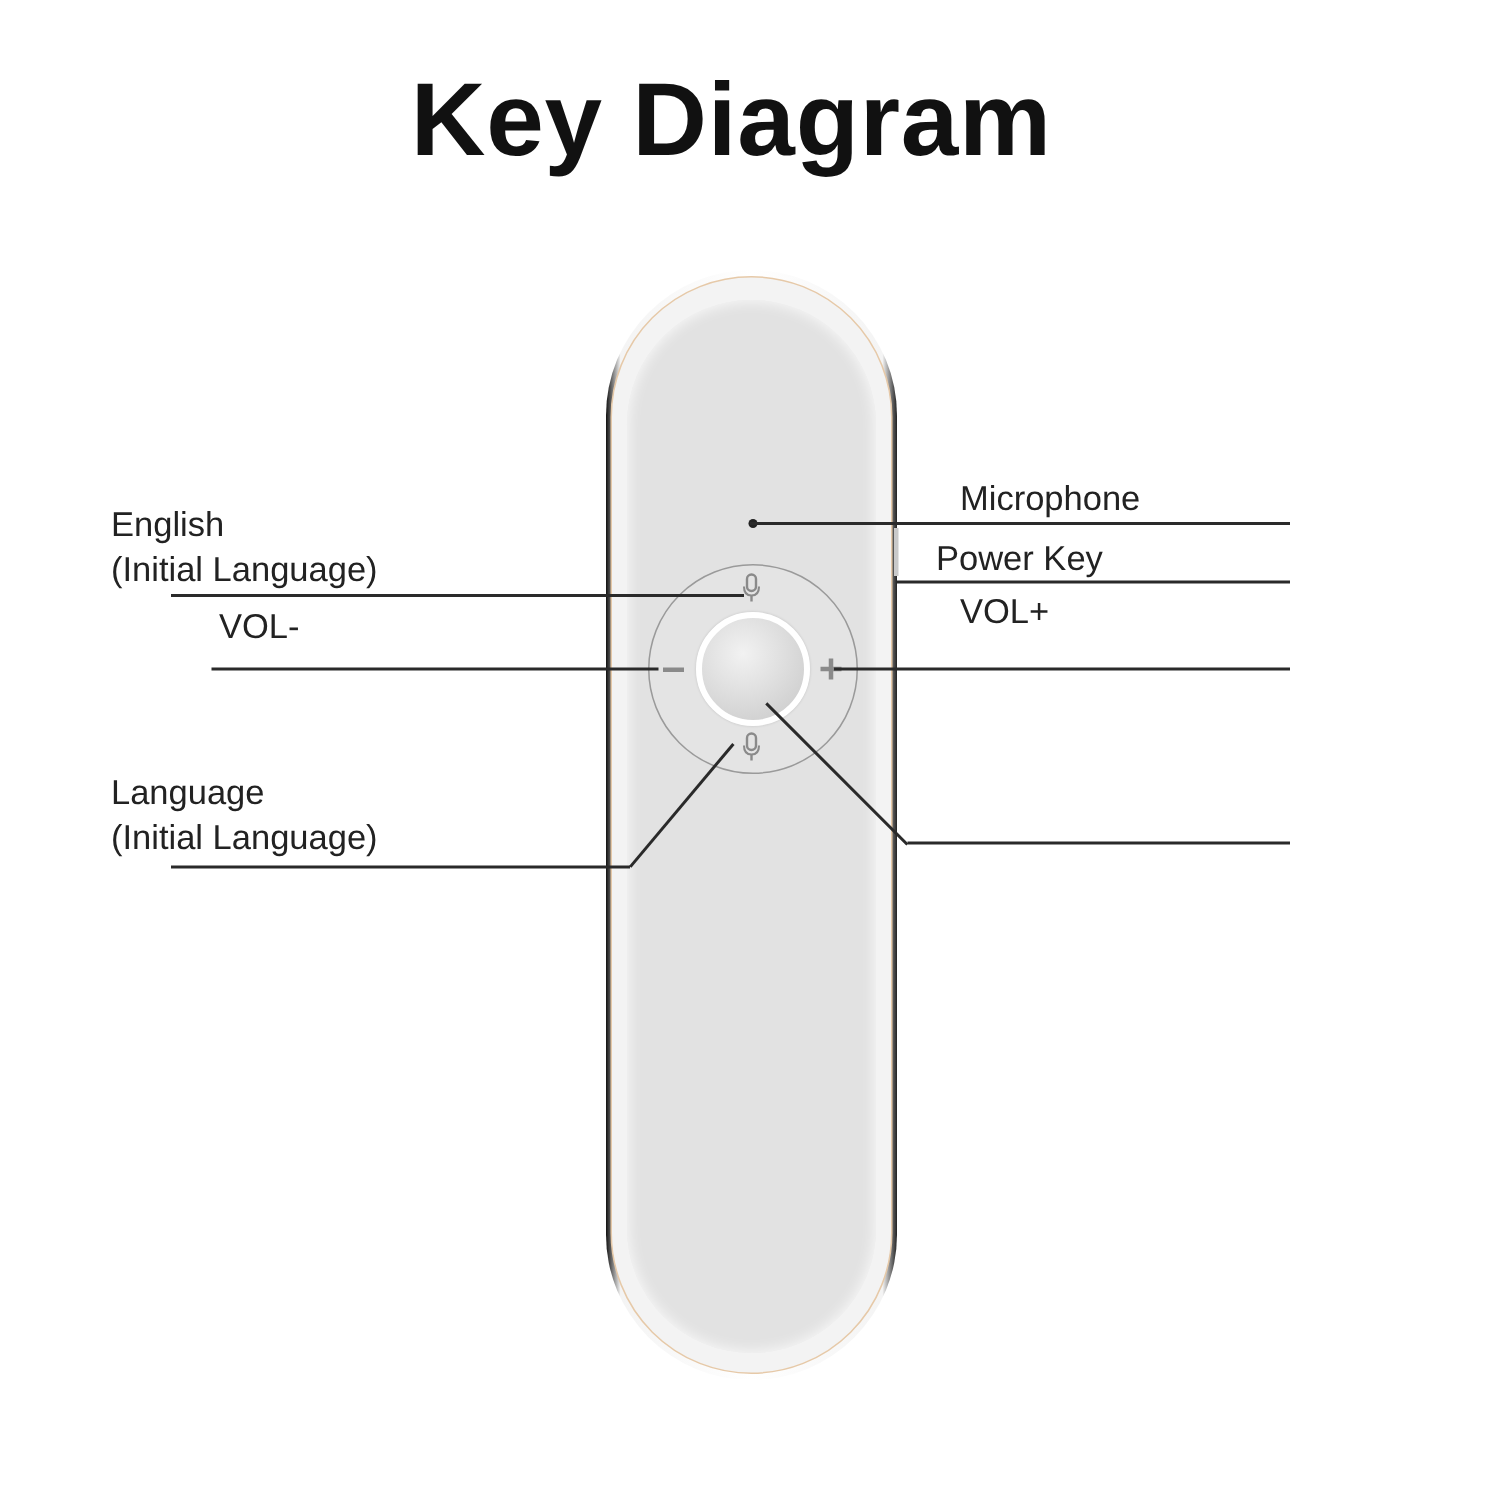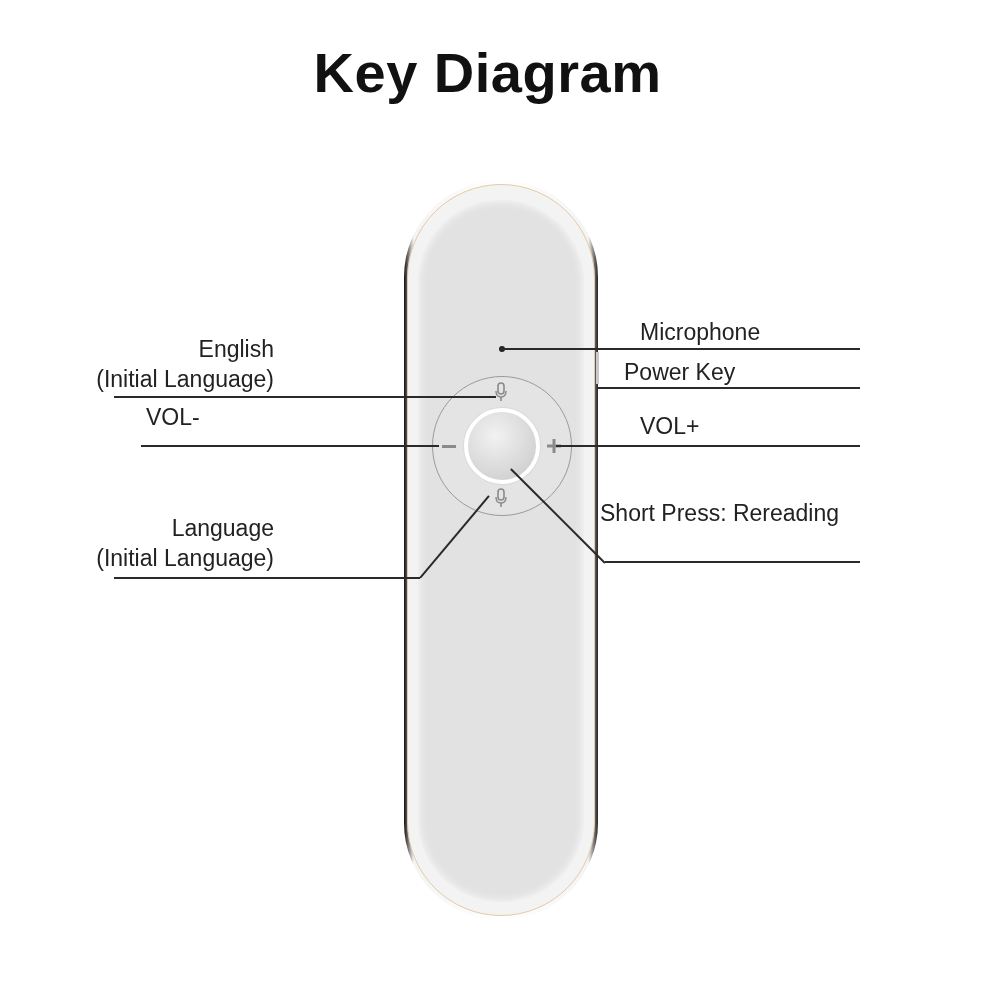--- a/index.html
+++ b/index.html
@@ -1,40 +1,40 @@
 <!DOCTYPE html>
 <html><head>
 <meta charset="utf-8">
 <style>
   html, body { margin:0; padding:0; background:#ffffff; }
   body { width:1000px; height:1000px; position:relative; overflow:hidden;
          font-family:"Liberation Sans", "DejaVu Sans", sans-serif; color:#1a1a1a; }
   .title { position:absolute; left:0; top:40px; width:975px; text-align:center;
-           font-size:56px; font-weight:bold; letter-spacing:0.5px; color:#111; }
+           font-size:69px; font-weight:bold; letter-spacing:0.5px; color:#111; }
   
   .device-outer { position:absolute; left:404px; top:180px; width:194px; height:740px;
                   border-radius:97px;
                   background:linear-gradient(90deg,#111 0%,#f4f4f4 5%,#ffffff 50%,#f4f4f4 95%,#222 100%); }
   .device-rim { position:absolute; left:407px; top:184px; width:188px; height:732px;
                 border-radius:94px; border:1.5px solid #e6c9a8; box-sizing:border-box;
                 background:#f3f3f3; }
   .device-face { position:absolute; left:418px; top:200px; width:166px; height:702px;
                  border-radius:83px; background:#e2e2e2;
                  box-shadow: inset 0 0 10px rgba(255,255,255,0.9); }
   .mic-dot { position:absolute; left:499px; top:346px; width:6px; height:6px; border-radius:50%; background:#222; }
   .dpad { position:absolute; left:432px; top:376px; width:140px; height:140px; border-radius:50%;
           border:1.5px solid #9a9a9a; box-sizing:border-box; background:#e4e4e4; }
   .center-btn { position:absolute; left:464px; top:408px; width:76px; height:76px; border-radius:50%;
                 border:4px solid #ffffff; box-sizing:border-box;
                 background:radial-gradient(circle at 40% 35%, #f2f2f2 0%, #d4d4d4 70%, #c8c8c8 100%);
                 box-shadow:0 0 2px rgba(0,0,0,0.15); }
   .line { position:absolute; background:#2a2a2a; height:1.6px; }
   .diag { position:absolute; background:#2a2a2a; height:1.6px; transform-origin:0 50%; }
   .lbl { position:absolute; font-size:23px; line-height:30px; color:#222; white-space:nowrap; }
-  .lbl.c { text-align:right; }
+  .lbl.c { text-align:left; }
   .lbl.r { text-align:left; }
   .side-btn { position:absolute; left:596px; top:352px; width:3px; height:32px; background:#c9c9c9; }
 </style>
 </head>
 <body>
 
 <div class="title">Key Diagram</div>
 
 <div>
   <div class="device-outer"></div>
@@ -81,16 +81,15 @@
   <div>(Initial Language)</div>
 </div>
 <div class="lbl" style="left:146px;top:402px">VOL-</div>
 <div class="lbl c" style="left:74px;top:513px;width:200px">
   <div>Language</div>
   <div>(Initial Language)</div>
 </div>
 
 <div class="lbl r" style="left:640px;top:317px;width:220px">Microphone</div>
 <div class="lbl r" style="left:624px;top:357px;width:220px">Power Key</div>
-<div class="lbl r" style="left:640px;top:411px;width:220px">VOL+</div>
+<div class="lbl r" style="left:640px;top:392px;width:220px">VOL+</div>
 <div class="lbl r" style="left:600px;top:498px;width:283px">
-  <div>Short Press: Rereading</div>
 </div>
 
 </body></html>

